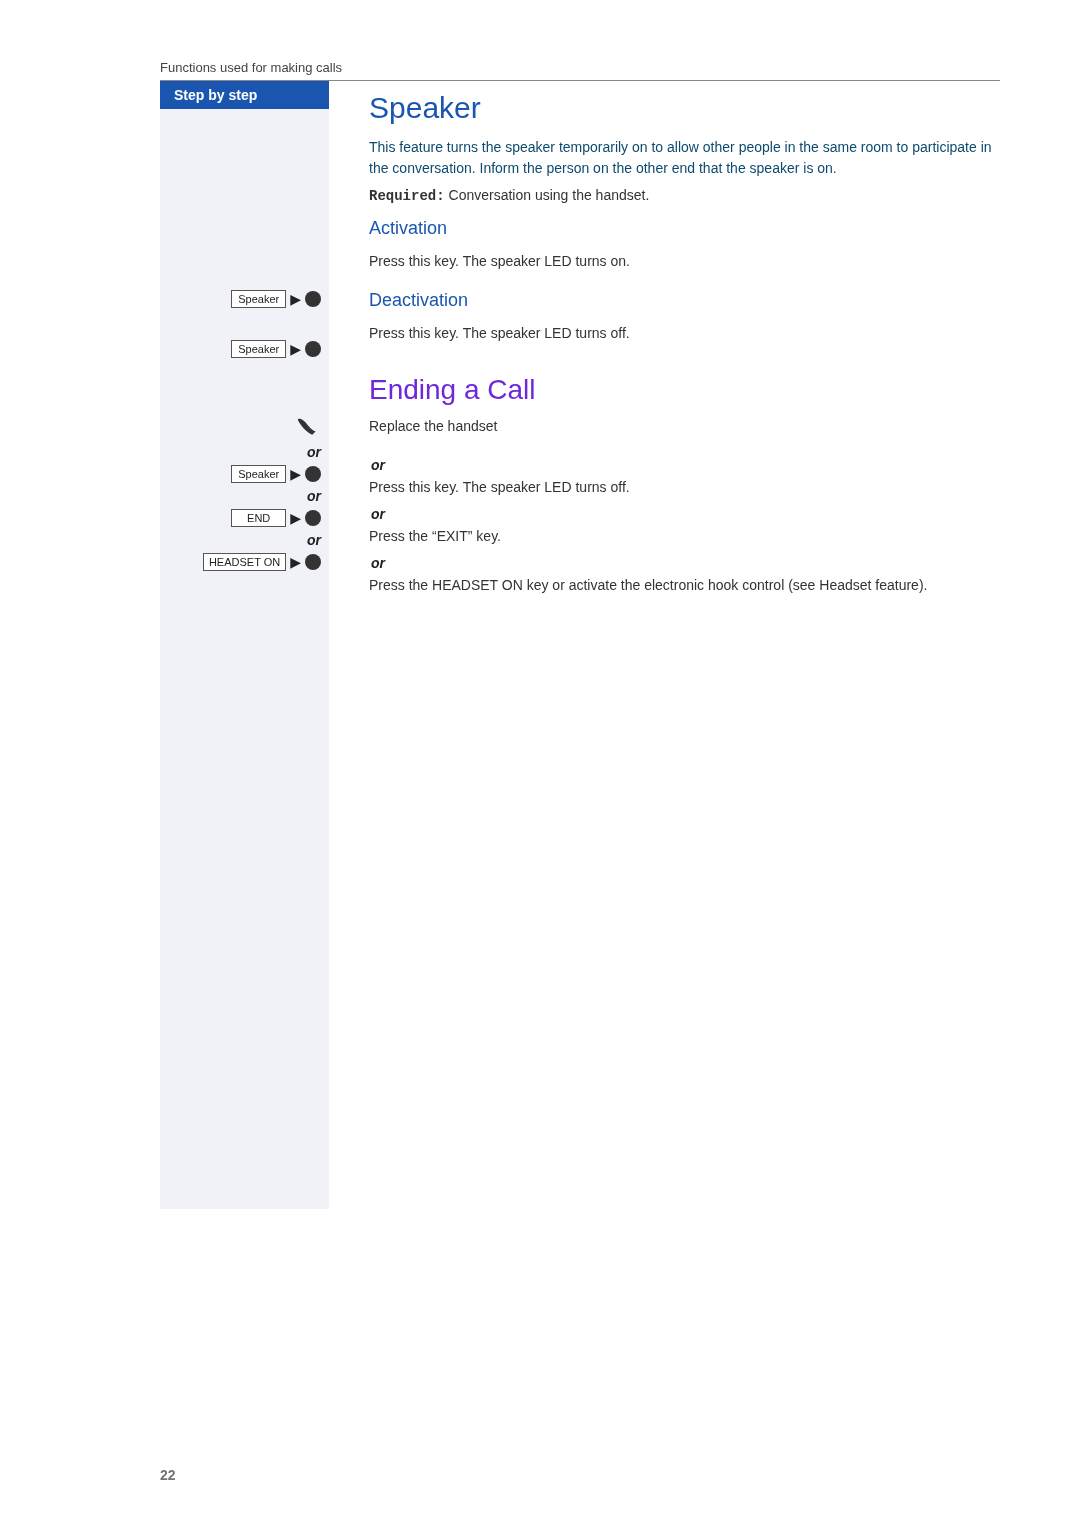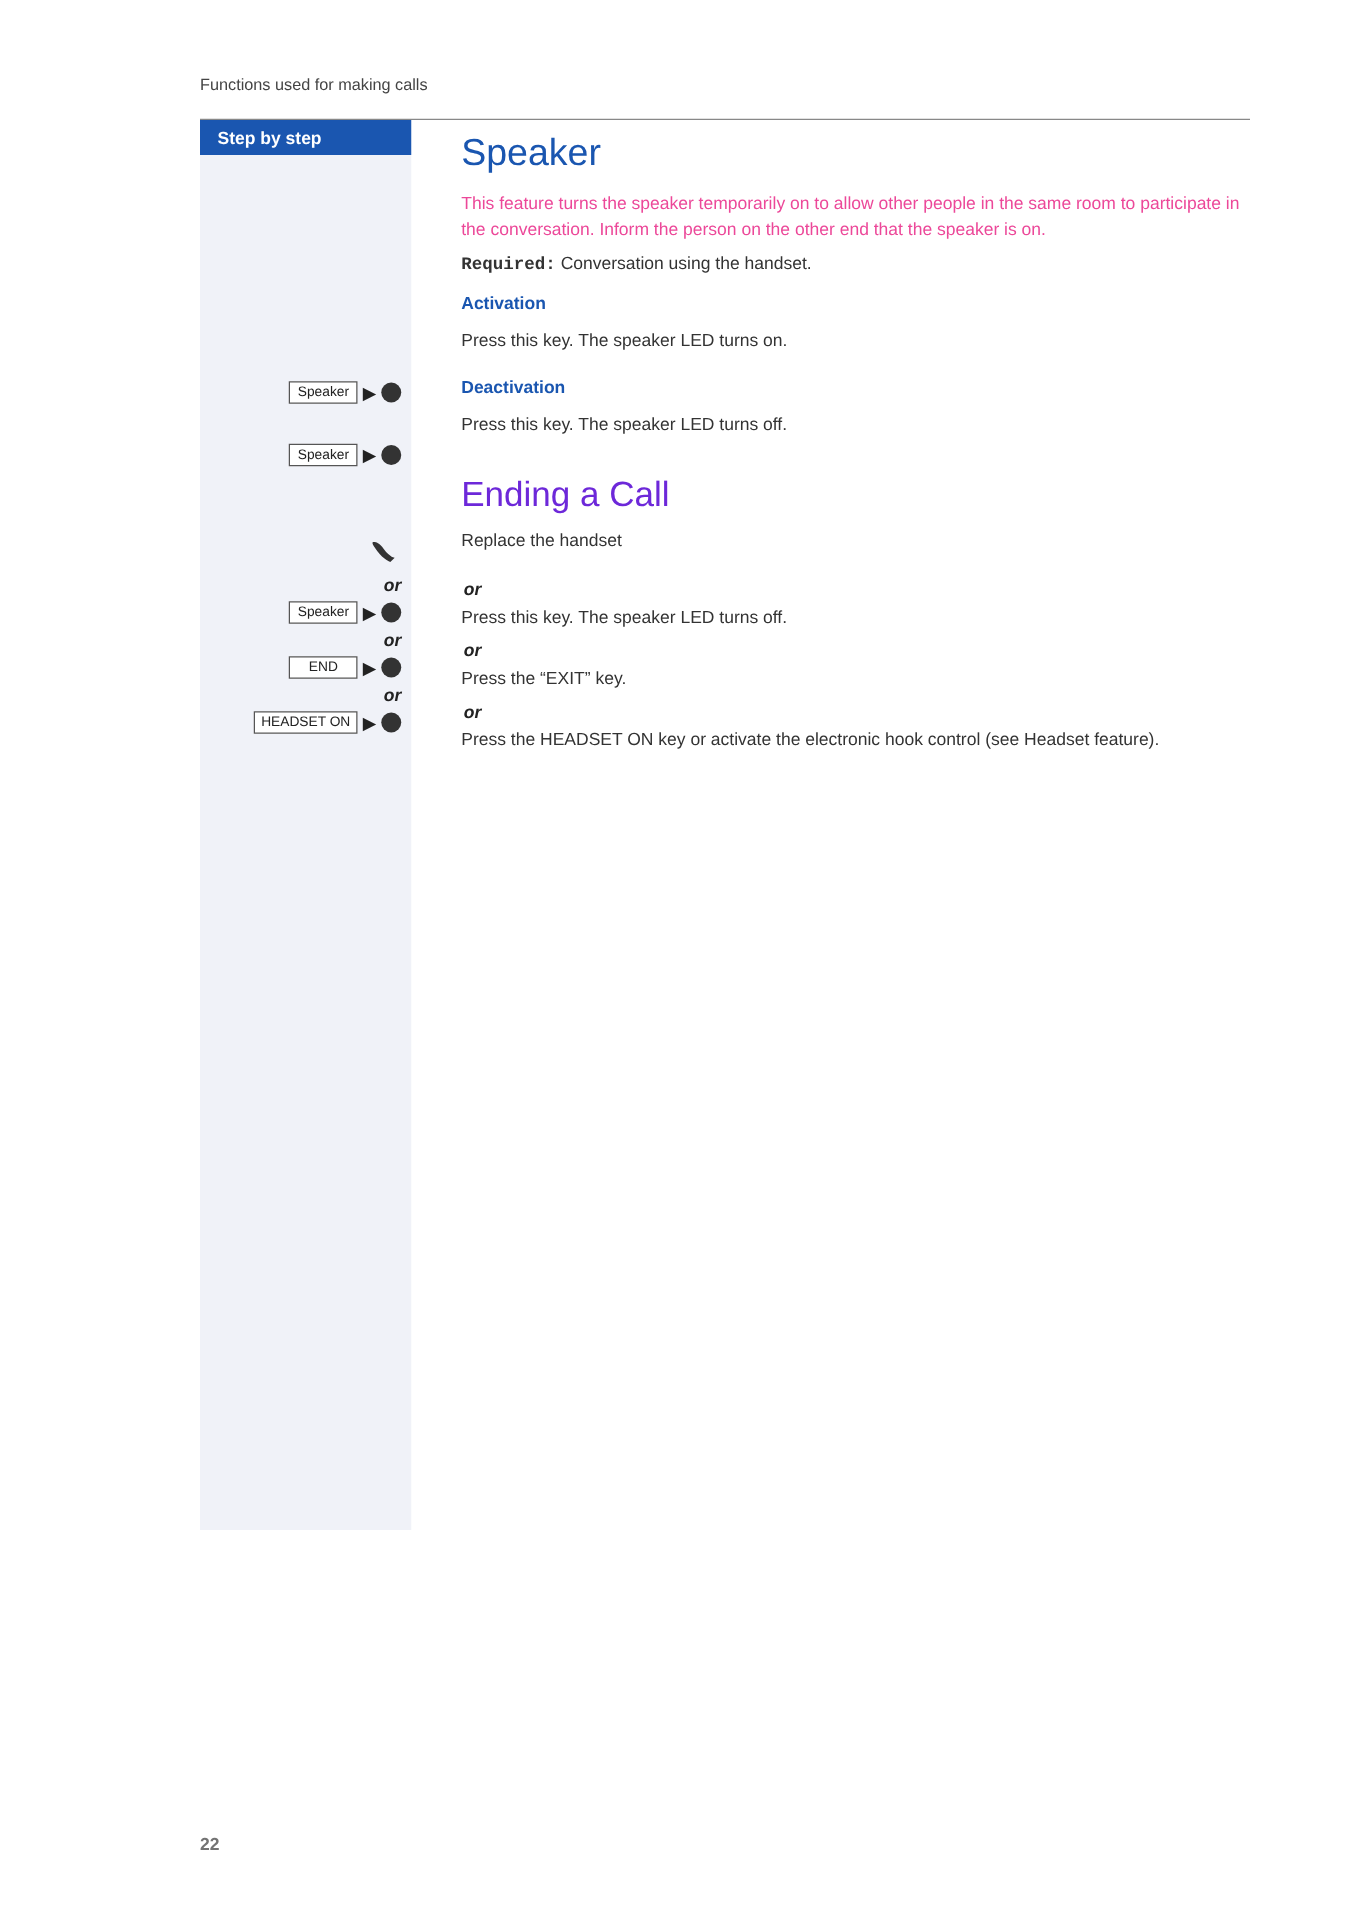--- a/index.html
+++ b/index.html
@@ -14,21 +14,21 @@
     .page {
       width: 1080px;
       min-height: 1528px;
       padding: 60px 0 60px 0;
       position: relative;
     }
     .top-line {
       display: flex;
       align-items: center;
       margin: 0 80px 0 160px;
-      padding-bottom: 20px;
+      padding-bottom: 5px;
       border-bottom: 1px solid #888;
       font-size: 13px;
       color: #444;
     }
     .main-content {
       display: flex;
       flex-direction: row;
       margin: 0 80px 0 160px;
       min-height: 1200px;
     }
@@ -110,36 +110,36 @@
     }
     .section-title-small {
       font-size: 28px;
       color: #6d28d9;
       font-weight: normal;
       margin-bottom: 10px;
       margin-top: 30px;
     }
     .description {
       font-size: 14px;
-      color: #ec4899;
+      color: #0c4a6e;
       line-height: 1.5;
       margin-bottom: 8px;
     }
     .required-line {
       font-size: 14px;
       color: #333;
       margin-bottom: 14px;
     }
     .required-line strong {
       font-weight: bold;
       font-family: Liberation Mono, monospace;
     }
     .subsection-title {
-      font-size: 14px;
-      font-weight: bold;
+      font-size: 18px;
+      font-weight: normal;
       color: #1a56b0;
       margin-bottom: 4px;
       margin-top: 10px;
     }
     .action-line {
       font-size: 14px;
       color: #333;
       margin-bottom: 2px;
       line-height: 1.5;
     }

